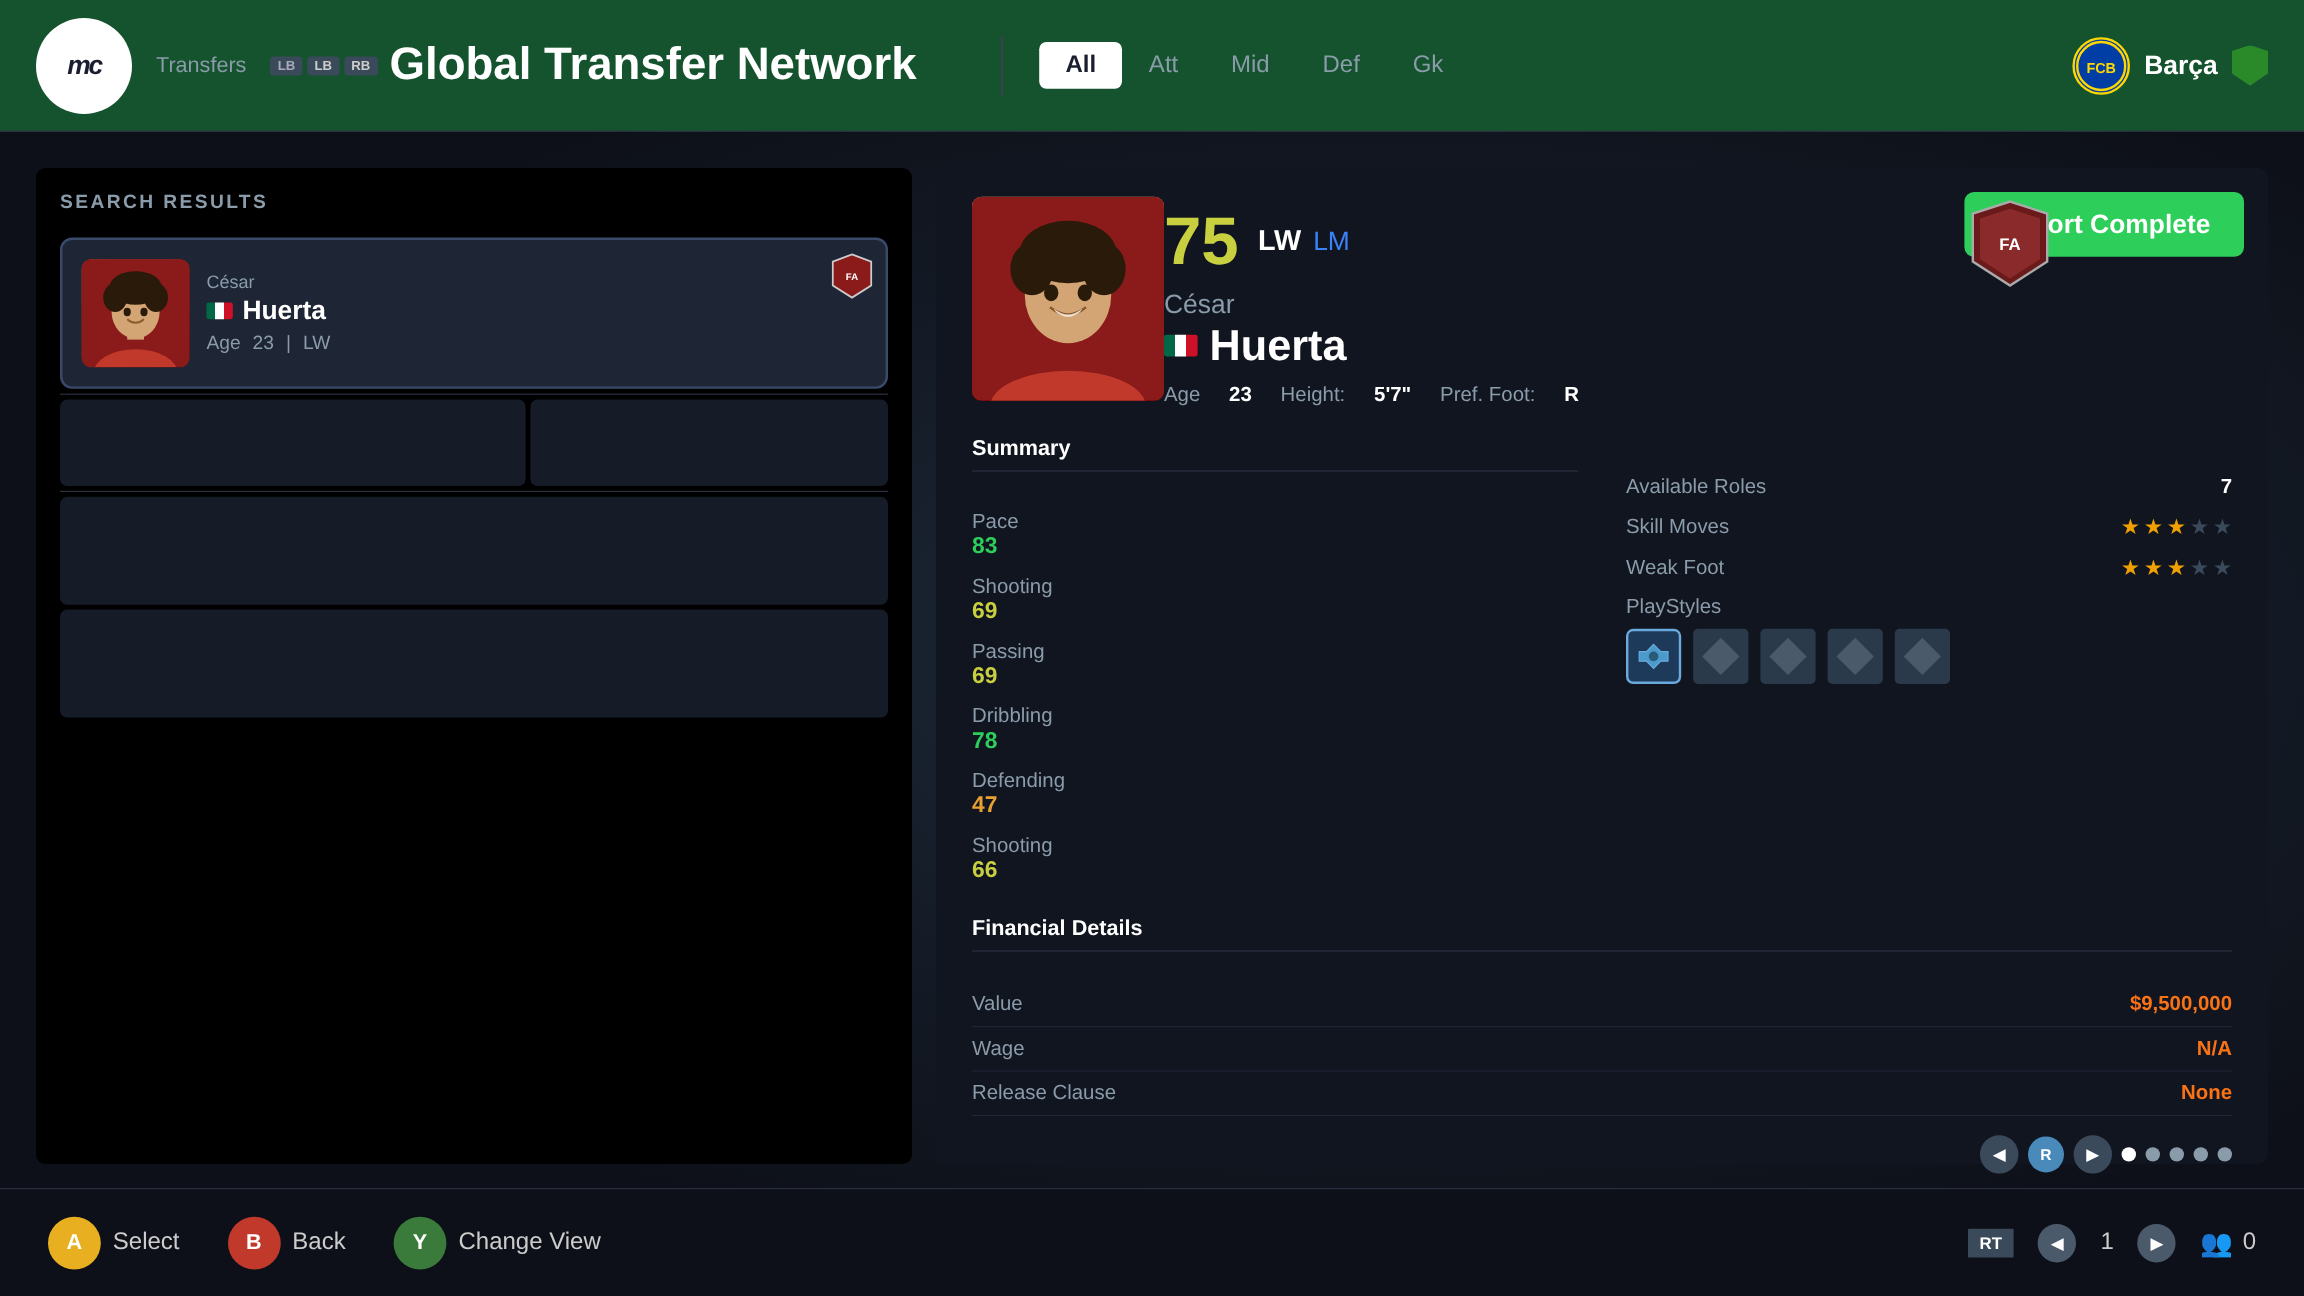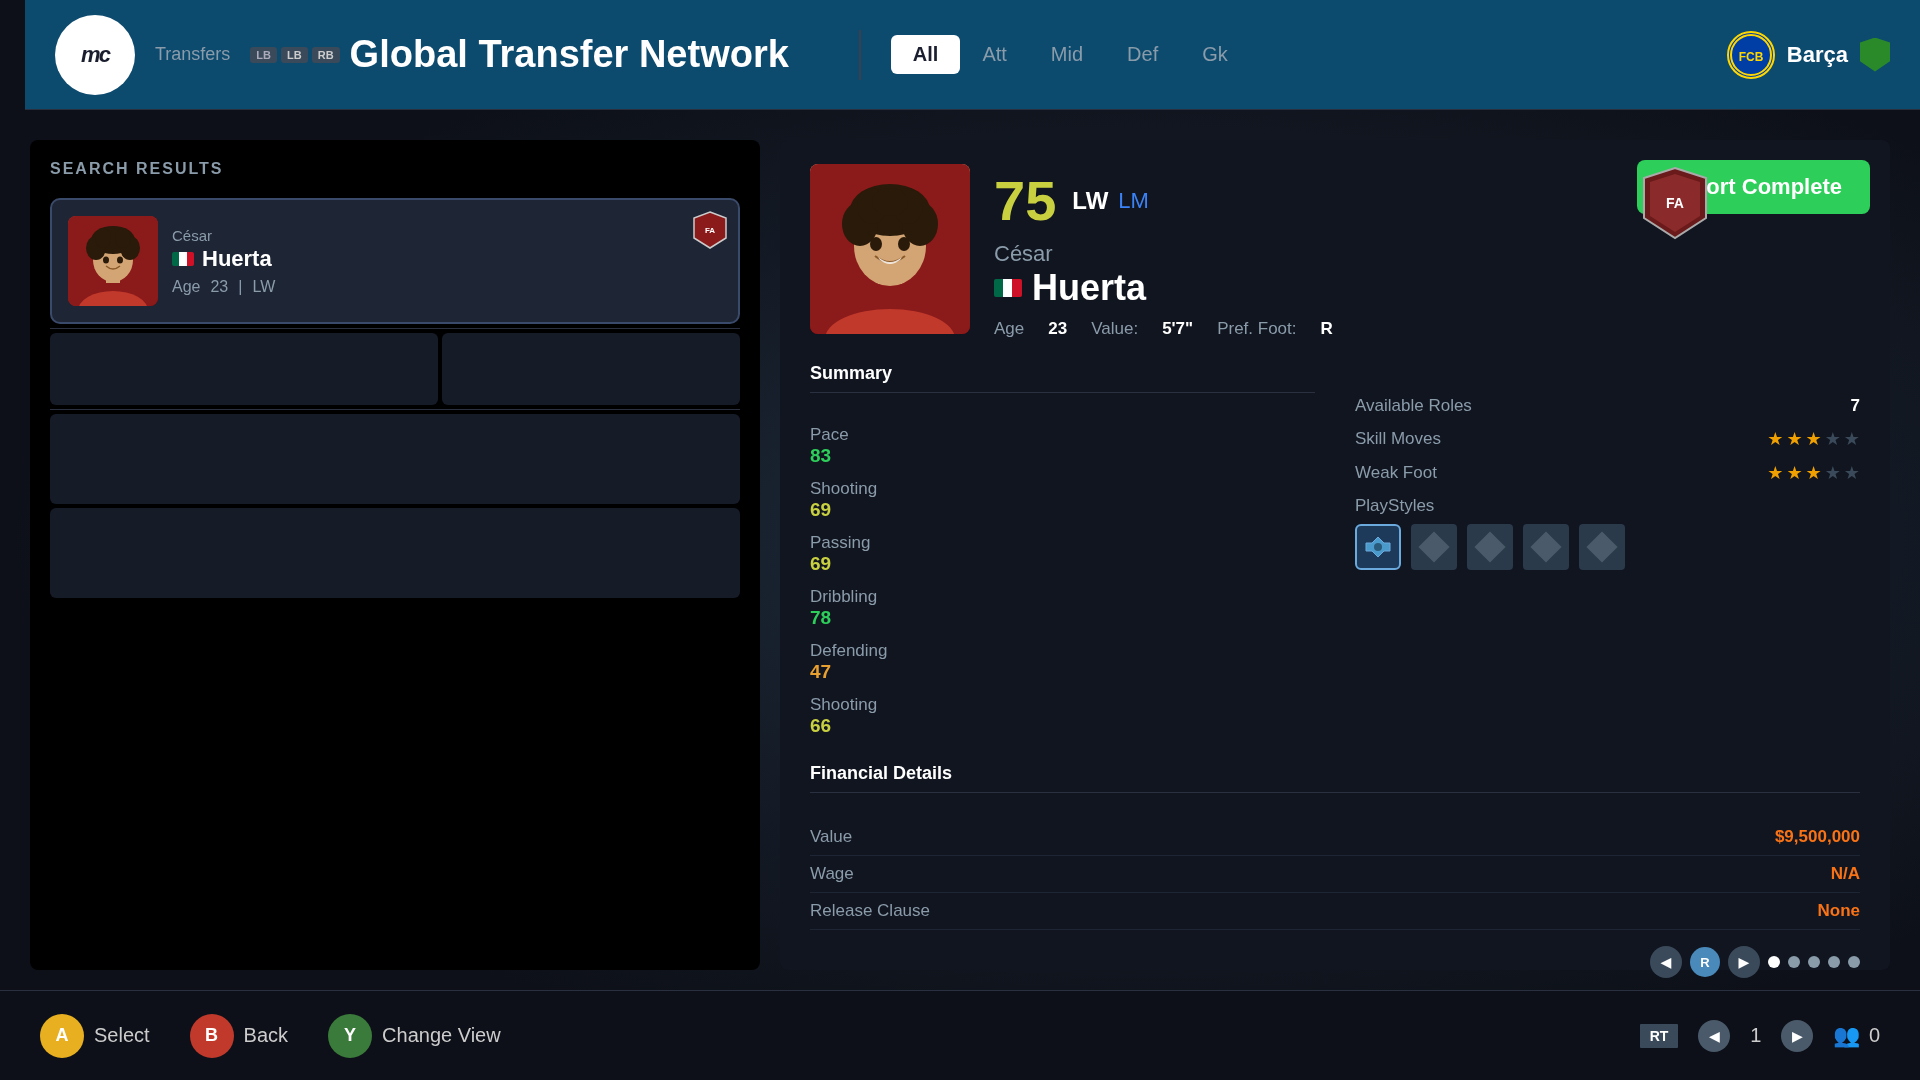--- a/index.html
+++ b/index.html
@@ -20,27 +20,26 @@
       inset: 0;
       background: radial-gradient(ellipse at 60% 50%, #1e2a3a 0%, #0d1018 70%);
       z-index: 0;
     }
 
     
     .top-bar {
       position: absolute;
       top: 0; left: 0; right: 0;
       height: 110px;
-      background: #0c4a6e;
+      background: #14532d;
       display: flex;
       align-items: center;
       padding: 0 30px;
       z-index: 10;
       border-bottom: 1px solid #2a3040;
-      margin-left: 25px;
     }
 
     .mc-logo {
       width: 80px; height: 80px;
       border-radius: 50%;
       background: #fff;
       display: flex; align-items: center; justify-content: center;
       margin-right: 20px;
       flex-shrink: 0;
       font-weight: 900;
@@ -258,21 +257,20 @@
       font-weight: 700;
       padding: 14px 28px;
       border-radius: 8px;
       border: none;
       cursor: pointer;
     }
 
     .player-header {
       display: flex;
       align-items: flex-start;
-      gap: 24px;
       margin-bottom: 24px;
     }
 
     .player-detail-avatar {
       width: 160px; height: 170px;
       border-radius: 8px;
       background: linear-gradient(180deg, #d4a574 20%, #b8875c 60%, #8b0000 100%);
       flex-shrink: 0;
       overflow: hidden;
       position: relative;
@@ -747,21 +745,21 @@
           <span class="player-first-name">César</span>
           <div class="player-full-name">
             <span style="display:inline-block;width:28px;height:18px;background:linear-gradient(to right,#006847 33%,#fff 33%,#fff 66%,#ce1126 66%);border-radius:2px;"></span>
             <span class="player-last-name">Huerta</span>
           </div>
         </div>
 
         <div class="player-bio">
           <span class="bio-label">Age</span>
           <span class="bio-value">23</span>
-          <span class="bio-label">Value:</span>
+          <span class="bio-label">Height:</span>
           <span class="bio-value">5'7"</span>
           <span class="bio-label">Pref. Foot:</span>
           <span class="bio-value">R</span>
         </div>
       </div>
 
       <div style="position:absolute;top:24px;right:180px;">
         <svg width="70" height="80" viewBox="0 0 70 80">
           <path d="M35 4 L66 14 L66 54 L35 74 L4 54 L4 14 Z" fill="#6a1a1a" stroke="#aaa" stroke-width="2"></path>
           <path d="M35 10 L60 18 L60 52 L35 68 L10 52 L10 18 Z" fill="#8b2a2a"></path>

